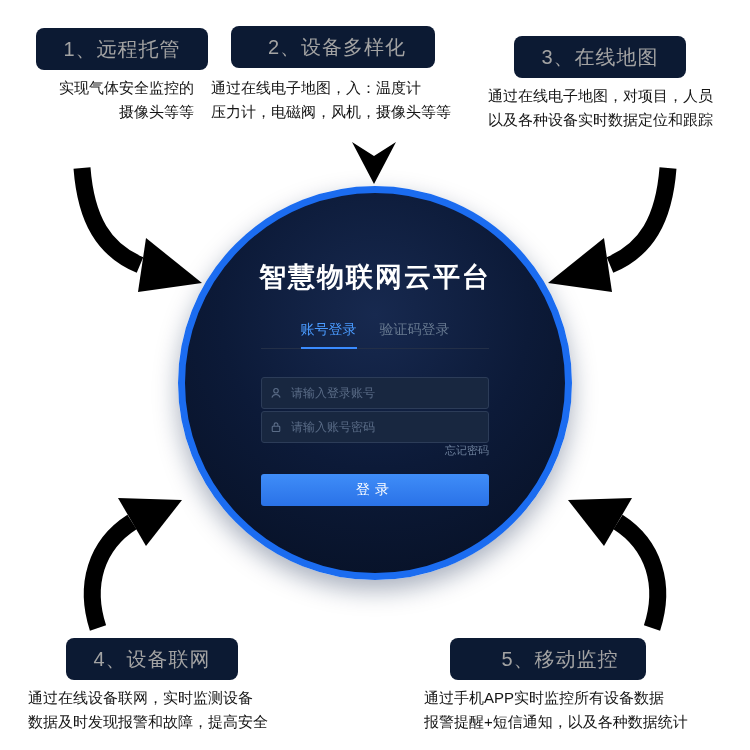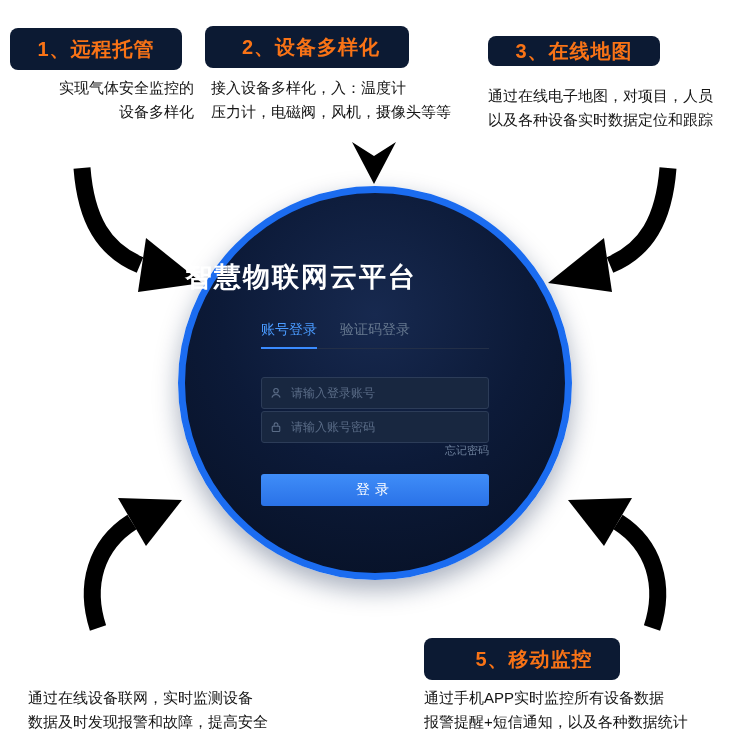--- a/index.html
+++ b/index.html
@@ -1,47 +1,48 @@
 <!DOCTYPE html>
 <html><head>
 <meta charset="utf-8">
 <style>
   html,body{margin:0;padding:0;}
   body{font-family:"Liberation Sans", sans-serif; background:#ffffff;}
   .stage{position:relative; width:750px; height:750px; background:#ffffff; overflow:hidden;}
 
   
   .feature-header{
-    position:absolute; background:#0c1a33; border-radius:8px; color:#f97316;
-    font-size:20px; font-weight:bold; display:flex; align-items:center; justify-content:center;
+    position:absolute; background:#0c1a33; border-radius:8px; color:#a3a3a3;
+    font-size:20px; font-weight:normal; display:flex; align-items:center; justify-content:center;
     letter-spacing:1px;
+    margin-left:26px;
   }
   .feature-desc{
     position:absolute; font-size:15px; color:#141414; line-height:24px; font-weight:500;
   }
   .feature-desc.center{text-align:right;}
 
   
   .arrows{position:absolute; left:0; top:0; width:750px; height:750px; pointer-events:none;}
 
   
   .circle{
     position:absolute; left:178px; top:186px; width:394px; height:394px;
     border-radius:50%; border:7px solid #1b6cf0; box-sizing:border-box;
     background:radial-gradient(circle at 50% 32%, #17294f 0%, #0c1a38 48%, #060f22 100%);
     box-shadow:0 10px 25px rgba(10,30,70,.35);
   }
   .platform-title{
-    position:absolute; top:66px; left:0; width:100%; 
+    position:absolute; top:66px; left:0; width:100%; text-align:center;
     color:#ffffff; font-size:27px; font-weight:bold; letter-spacing:2px;
   }
   .login-panel{
     position:absolute; top:128px; left:50%; transform:translateX(-50%); width:228px;
   }
-  .tabs{display:flex; justify-content:flex-start; gap:23px;}
+  .tabs{display:flex; justify-content:center; gap:23px;}
   .tab{font-size:14px; color:#66788f; padding-bottom:8px; cursor:pointer;}
   .tab.active{color:#4a9bff; border-bottom:2px solid #3a8bff;}
   .tab-divider{height:1px; background:#232f47; margin-top:-1px;}
   .field{
     display:flex; align-items:center; height:30px; background:#182740;
     border:1px solid #2c3c58; border-radius:3px; padding:0 8px; gap:7px; margin-top:2px;
   }
   .field-first{margin-top:28px;}
   .field input{
     flex:1; min-width:0; background:transparent; border:0; outline:none;
@@ -79,35 +80,36 @@
     </g>
     <g>
       <path d="M 652 628 C 666 585, 654 545, 618 522" fill="none" stroke="#000" stroke-width="17"></path>
       <polygon points="632,498 604,546 568,500" fill="#000"></polygon>
     </g>
   </svg>
 
   <div class="feature-header" style="left:10px; top:28px; width:172px; height:42px;">1、远程托管</div>
   <div class="feature-desc center" style="left:2px; top:76px; width:192px;">
     <div>实现气体安全监控的</div>
-    <div>设备多样化</div>
+    <div>摄像头等等</div>
   </div>
 
   <div class="feature-header" style="left:205px; top:26px; width:196px; height:42px;padding-left:8px;">2、设备多样化</div>
   <div class="feature-desc" style="left:211px; top:76px; width:270px;">
-    <div>接入设备多样化，入：温度计</div>
+    <div>通过在线电子地图，入：温度计</div>
     <div>压力计，电磁阀，风机，摄像头等等</div>
   </div>
 
-  <div class="feature-header" style="left:488px; top:36px; width:172px; height:30px;text-align:center;">3、在线地图</div>
+  <div class="feature-header" style="left:488px; top:36px; width:172px; height:42px;text-align:center;">3、在线地图</div>
   <div class="feature-desc" style="left:488px; top:84px; width:260px;">
     <div>通过在线电子地图，对项目，人员</div>
     <div>以及各种设备实时数据定位和跟踪</div>
   </div>
 
+  <div class="feature-header" style="left:40px; top:638px; width:172px; height:42px;">4、设备联网</div>
   <div class="feature-desc" style="left:28px; top:686px; width:290px;">
     <div>通过在线设备联网，实时监测设备</div>
     <div>数据及时发现报警和故障，提高安全</div>
   </div>
 
   <div class="feature-header" style="left:424px; top:638px; width:172px; height:42px;padding-left:24px;">5、移动监控</div>
   <div class="feature-desc" style="left:424px; top:686px; width:310px;">
     <div>通过手机APP实时监控所有设备数据</div>
     <div>报警提醒+短信通知，以及各种数据统计</div>
   </div>

